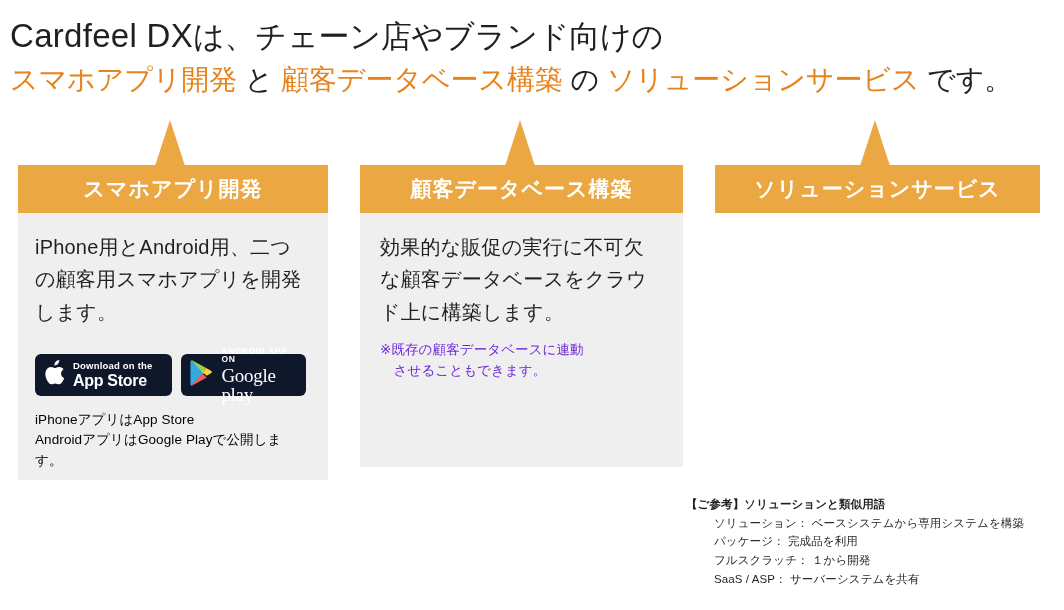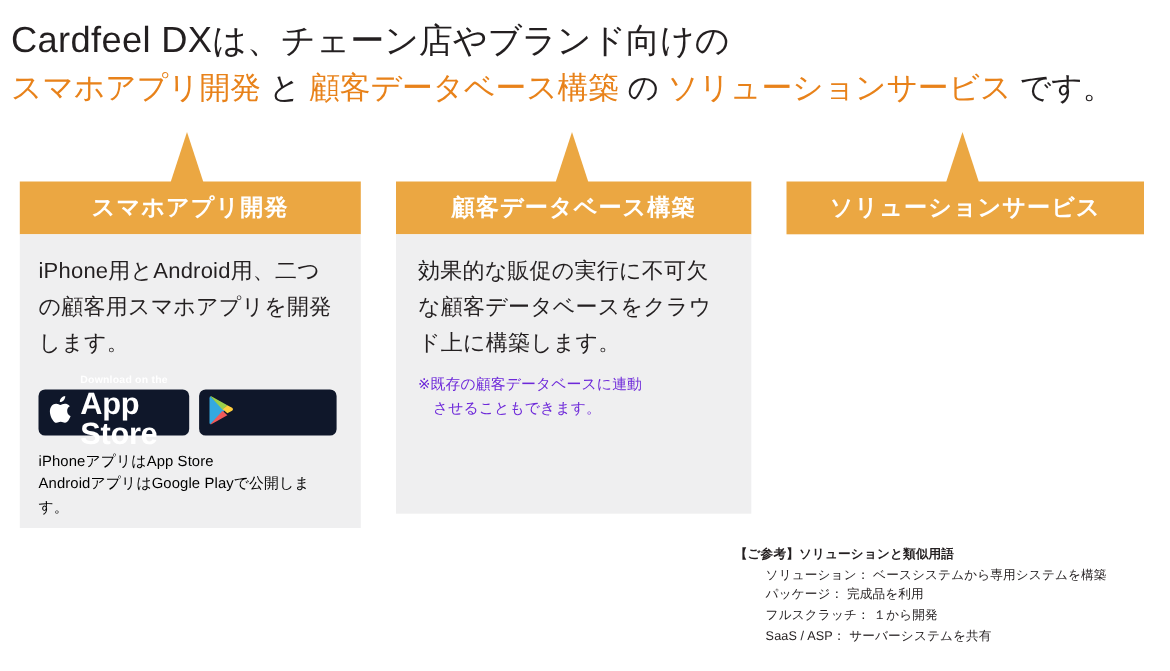--- a/index.html
+++ b/index.html
@@ -120,40 +120,40 @@
   .badge-top {
     color: #ffffff;
     font-size: 9.5px;
     font-weight: bold;
     letter-spacing: 0.2px;
     margin-bottom: 2px;
   }
   .badge.gplay .badge-top { font-size: 8.5px; letter-spacing: 0.6px; }
   .badge-main {
     color: #ffffff;
-    font-size: 28px;
+    font-size: 16px;
     font-weight: bold;
     letter-spacing: -0.3px;
   }
   .badge.gplay .badge-main { font-size: 19px; font-weight: normal; font-family: "Liberation Serif", serif; }
   .badge.gplay .badge-main .light { font-weight: normal; }
 
   .store-caption {
     font-size: 13.5px;
     line-height: 1.5;
     color: #000000;
     margin-top: 14px;
     white-space: pre-line;
     letter-spacing: 0.1px;
   }
 
   
   .reference {
     position: absolute;
-    left: 668px;
+    left: 686px;
     top: 495px;
     width: 378px;
     font-size: 11.5px;
     line-height: 1.63;
     color: #231f20;
     letter-spacing: 0.1px;
   }
   .reference .ref-title { font-weight: bold; }
   .reference .ref-item { padding-left: 28px; }
 </style>
@@ -195,20 +195,24 @@
 
         <div class="badge gplay">
           <span>
             <svg width="26" height="28" viewBox="0 0 26 28" aria-hidden="true">
               <path fill="#34a9e0" d="M2.2 1.3 15.4 14 2.2 26.7c-.45-.3-.75-.9-.75-1.7V3c0-.8.3-1.4.75-1.7z"></path>
               <path fill="#9bd04a" d="M2.2 1.3C2.5 1.1 3 1.1 3.5 1.4l14.2 7.9-4.3 4.1L2.2 1.3z"></path>
               <path fill="#f05a5a" d="M2.2 26.7 13.4 14.4l4.3 4.2-14.2 7.9c-.5.3-1 .3-1.3.2z"></path>
               <path fill="#ffce3d" d="M17.7 9.3 22 11.7c1.1.6 1.1 2 0 2.6l-4.3 2.4-4.3-3.7 4.3-3.7z"></path>
             </svg>
           </span>
+          <span class="badge-lines">
+            <span class="badge-top">ANDROID APP ON</span>
+            <span class="badge-main"><span>Google</span><span class="light"> play</span></span>
+          </span>
         </div>
       </div>
 
       <div class="store-caption">iPhoneアプリはApp Store
 AndroidアプリはGoogle Playで公開します。</div>
     </div>
   </div>
 
   <div class="card c2">
     <div class="card-header">顧客データベース構築</div>

